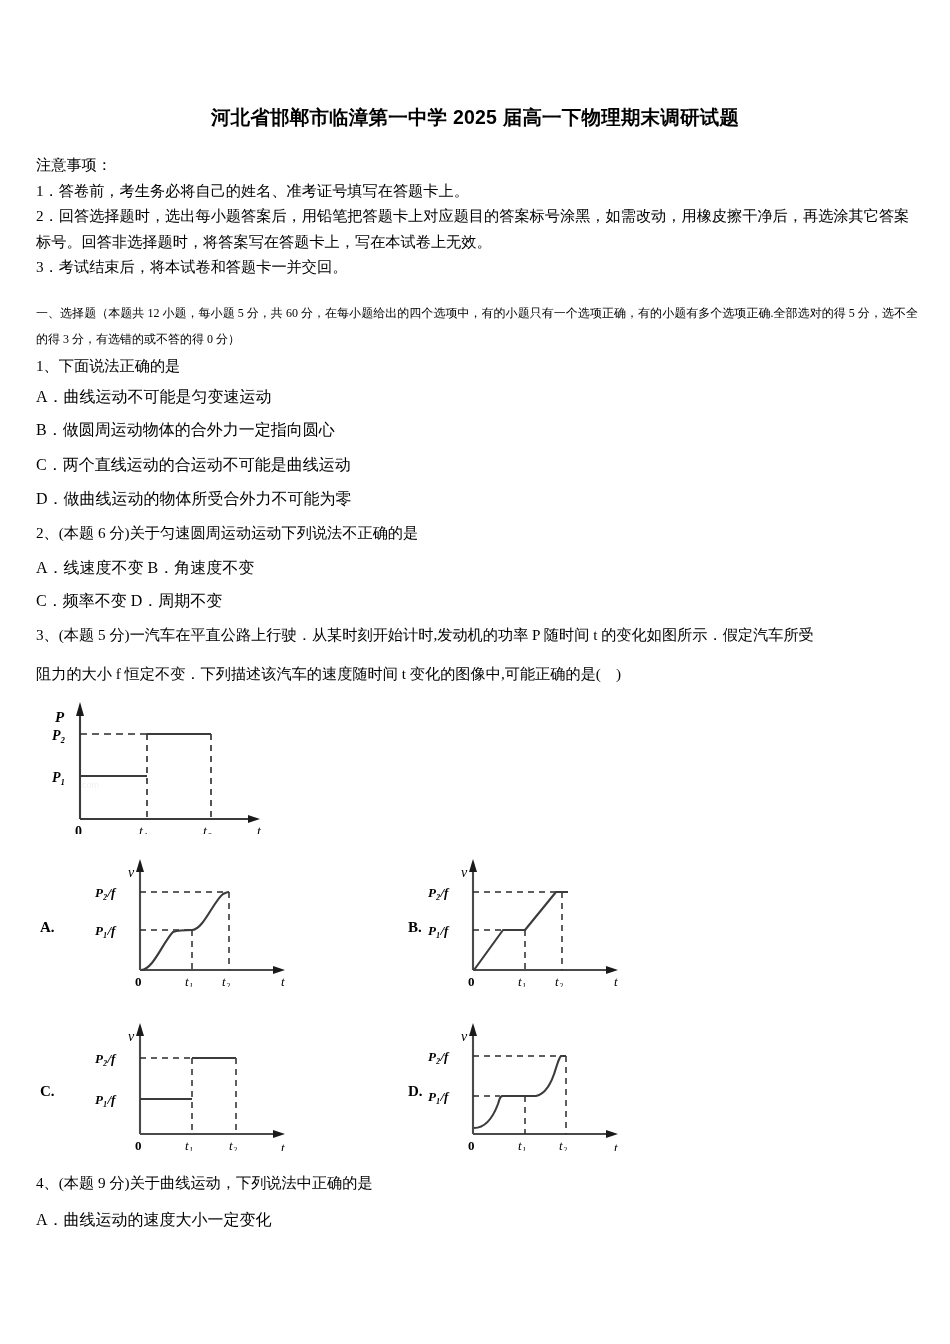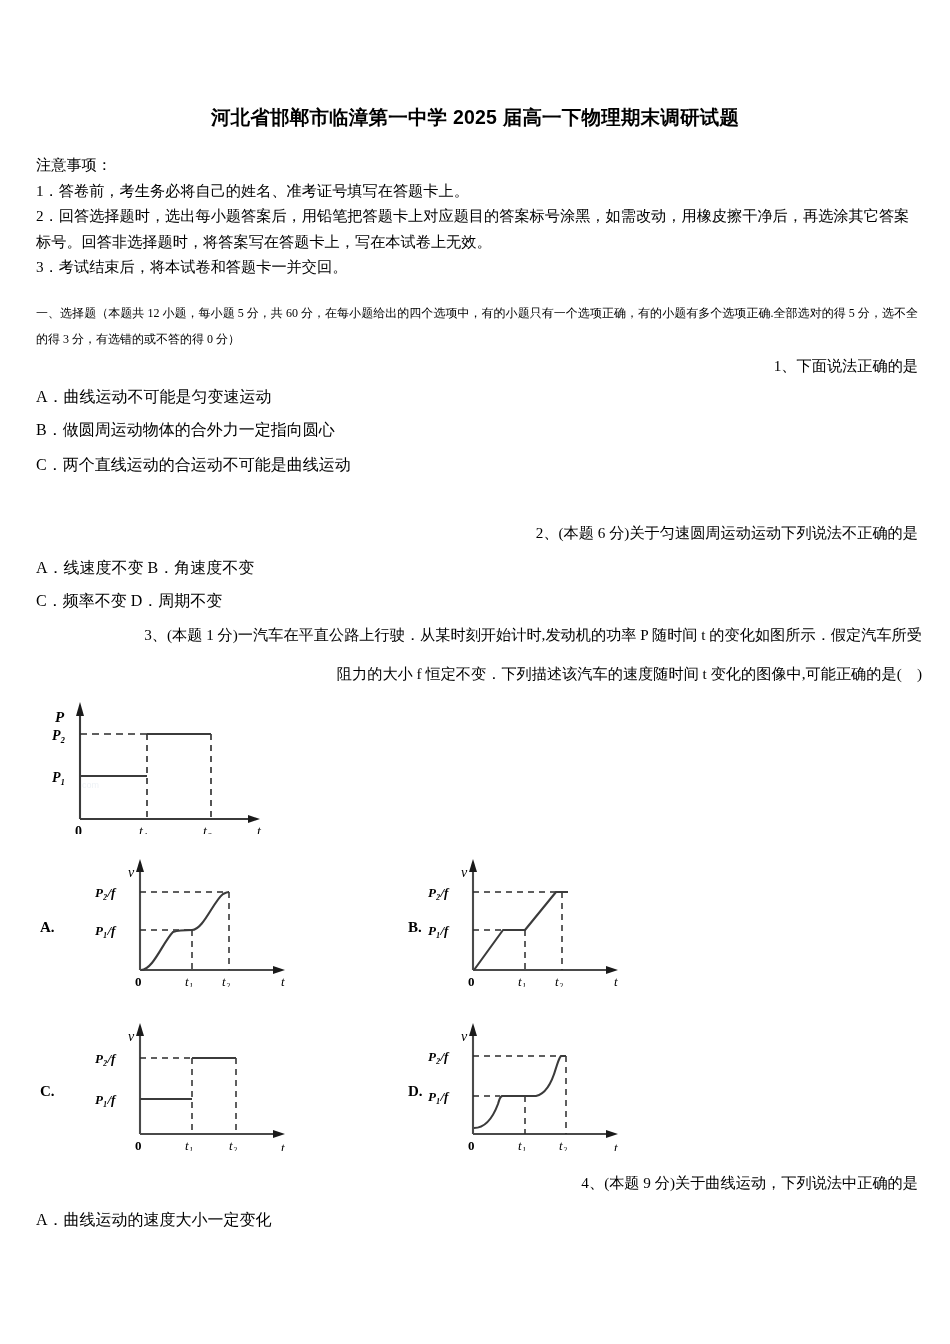--- a/index.html
+++ b/index.html
@@ -49,21 +49,20 @@
     font-size: 12px;
     line-height: 26px;
     text-align: justify;
   }
   .q-text {
     position: absolute;
     left: 36px;
     width: 882px;
     font-size: 15.2px;
     line-height: 26px;
-    text-align: right;
   }
   .q-text.wide { width: 886px; }
   .opt {
     position: absolute;
     left: 36px;
     font-size: 16px;
     line-height: 26px;
   }
 
   
@@ -93,29 +92,30 @@
   </div>
 
   <div class="section-head">一、选择题（本题共 12 小题，每小题 5 分，共 60 分，在每小题给出的四个选项中，有的小题只有一个选项正确，有的小题有多个选项正确.全部选对的得 5 分，选不全的得 3 分，有选错的或不答的得 0 分）</div>
 
   <div class="q-text" style="top:353px;">
     <span>1、</span><span>下面说法正确的是</span>
   </div>
   <div class="opt" style="top:384px;">A．曲线运动不可能是匀变速运动</div>
   <div class="opt" style="top:417px;">B．做圆周运动物体的合外力一定指向圆心</div>
   <div class="opt" style="top:452px;">C．两个直线运动的合运动不可能是曲线运动</div>
+  <div class="opt" style="top:486px;">D．做曲线运动的物体所受合外力不可能为零</div>
 
   <div class="q-text" style="top:520px;">
     <span>2、</span><span>(本题 6 分)关于匀速圆周运动运动下列说法不正确的是</span>
   </div>
   <div class="opt" style="top:555px;">A．线速度不变   B．角速度不变</div>
   <div class="opt" style="top:588px;text-align:center;">C．频率不变   D．周期不变</div>
 
   <div class="q-text wide" style="top:622px;">
-    <span>3、</span><span>(本题 1 分)一汽车在平直公路上行驶．从某时刻开始计时,发动机的功率 P 随时间 t 的变化如图所示．假定汽车所受</span>
+    <span>3、</span><span>(本题 5 分)一汽车在平直公路上行驶．从某时刻开始计时,发动机的功率 P 随时间 t 的变化如图所示．假定汽车所受</span>
   </div>
   <div class="q-text wide" style="top:661px;">阻力的大小 f 恒定不变．下列描述该汽车的速度随时间 t 变化的图像中,可能正确的是(　)</div>
 
   <div class="fig" style="left:52px; top:694px;">
     <svg width="230" height="140" viewBox="0 0 230 140">
 
       <line x1="28" y1="125" x2="196" y2="125" stroke="#3b3b3b" stroke-width="2.1"></line>
       <polygon points="196,121 208,125 196,129" fill="#1a1a1a"></polygon>
       <line x1="28" y1="125" x2="28" y2="22" stroke="#3b3b3b" stroke-width="2.1"></line>
       <polygon points="24,22 28,8 32,22" fill="#1a1a1a"></polygon>

